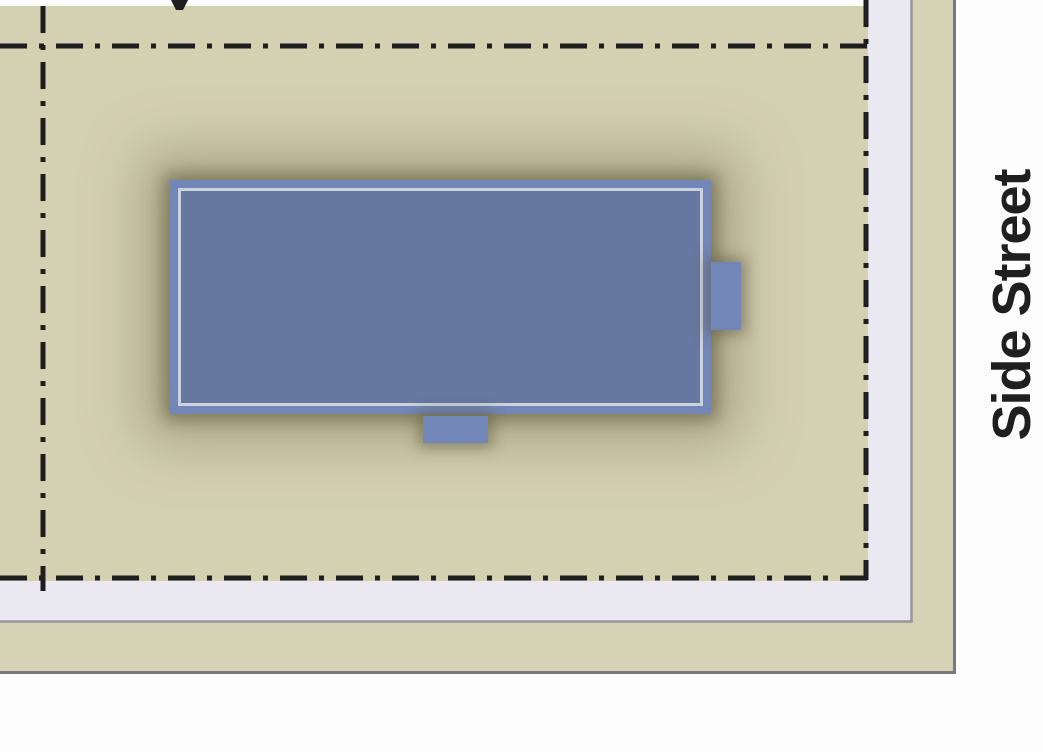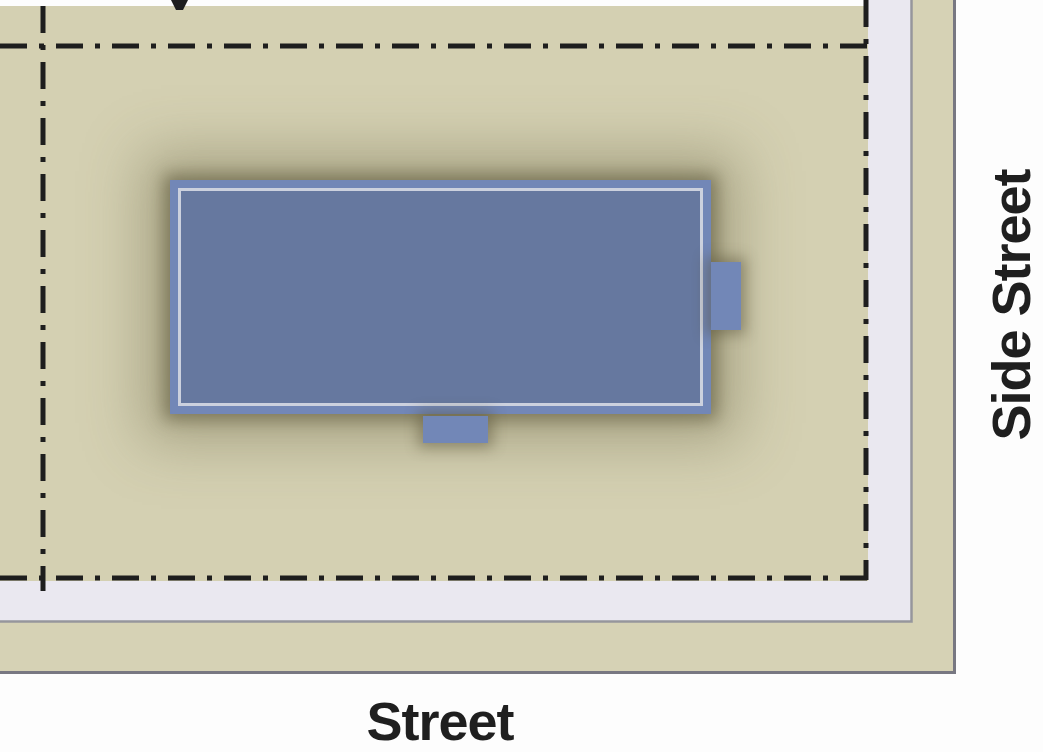--- a/index.html
+++ b/index.html
@@ -95,16 +95,15 @@
     <line class="lot-line" x1="866" y1="0" x2="866" y2="580"></line>
     <polygon class="cropped-mark" points="171,0 188,0 183,10 176,10"></polygon>
   </svg>
 
   <div class="building-footprint">
     <div class="roof-inset"></div>
   </div>
   <div class="porch side-porch"></div>
   <div class="porch front-stoop"></div>
 
-  <div class="street-label">Street</div>
   <div class="side-street-label">Side Street</div>
 
 </div>
 
 </body></html>

